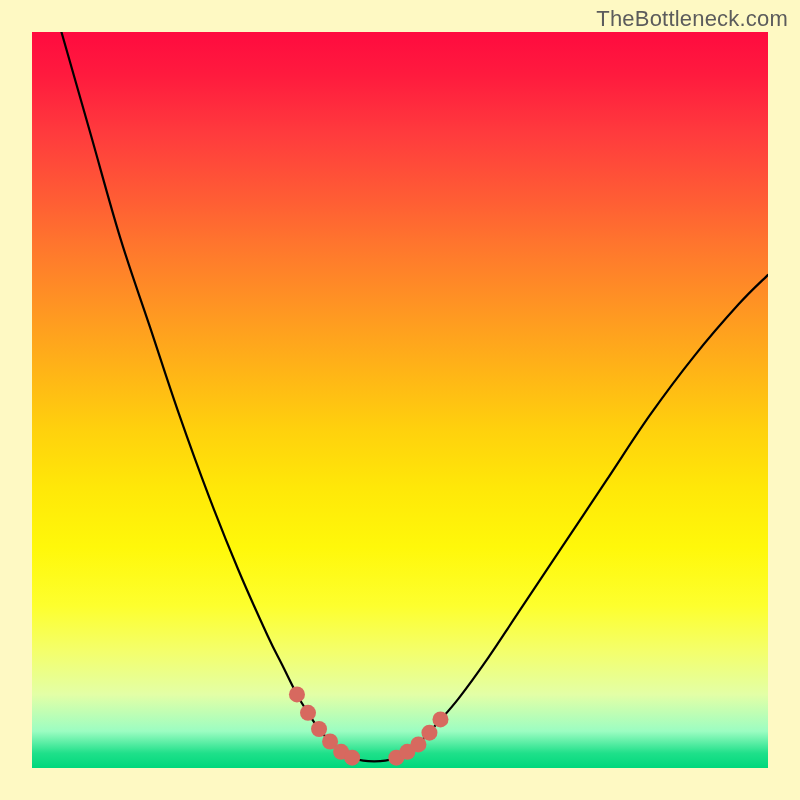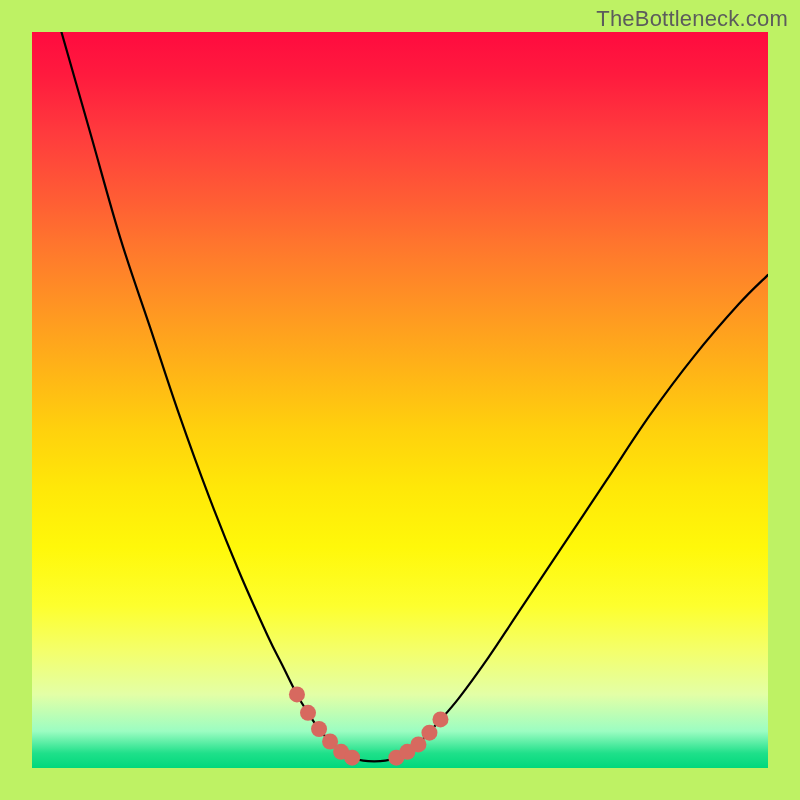--- a/index.html
+++ b/index.html
@@ -1,21 +1,21 @@
 <!DOCTYPE html>
 <html><head>
 <meta charset="utf-8">
 <style>
   * { margin: 0; padding: 0; box-sizing: border-box; }
   html, body { width: 800px; height: 800px; overflow: hidden; background: #000; }
   .frame {
     position: relative;
     width: 800px;
     height: 800px;
-    background: #bef264;
+    background: #fef9c3;
   }
   .plot-area {
     position: absolute;
     left: 32px;
     top: 32px;
     width: 736px;
     height: 736px;
     overflow: hidden;
   }
   .gradient-bg {

